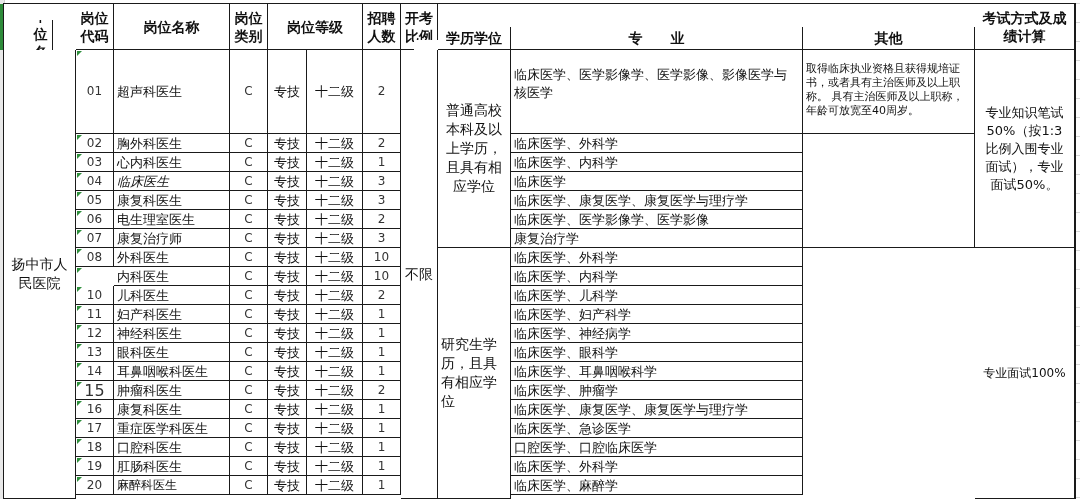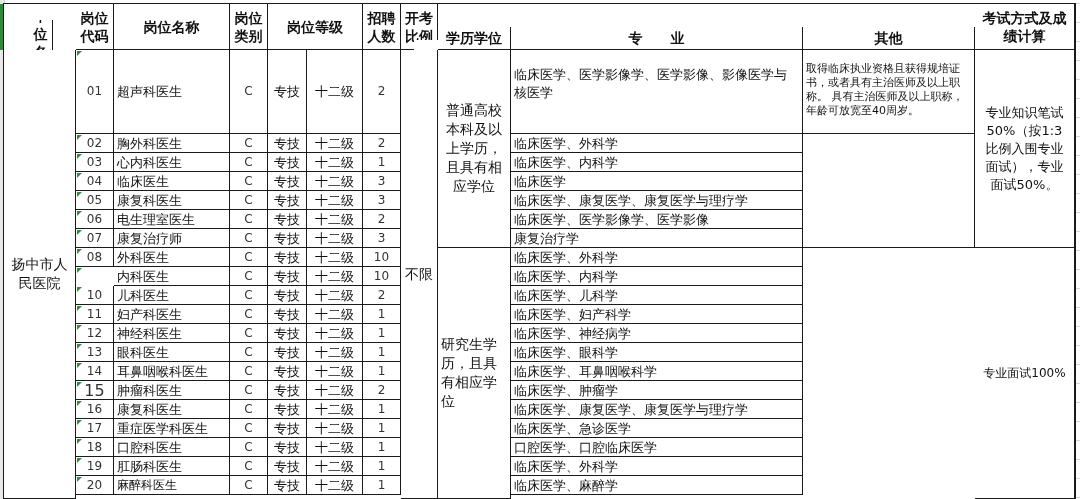--- a/index.html
+++ b/index.html
@@ -113,21 +113,21 @@
         <div class="c l" style="left:110px;top:149px;width:116px;height:19px;font-size:13px;">心内科医生</div>
         <div class="c " style="left:226px;top:149px;width:38px;height:19px;font-size:12px;color:#333;">C</div>
         <div class="c " style="left:264px;top:149px;width:39px;height:19px;">专技</div>
         <div class="c " style="left:303px;top:149px;width:56px;height:19px;">十二级</div>
         <div class="c " style="left:359px;top:149px;width:38px;height:19px;font-size:12px;color:#333;">1</div>
         <div class="c l" style="left:507px;top:149px;width:292px;height:19px;font-size:13px;">临床医学、内科学</div>
         <div class="tri" style="left:73px;top:150px;"></div>
       </div>
       <div>
         <div class="c " style="left:72px;top:168px;width:38px;height:19px;font-size:12px;color:#333;">04</div>
-        <div class="c l" style="left:110px;top:168px;width:116px;height:19px;font-size:13px;">临床医生</div>
+        <div class="c l" style="left:110px;top:168px;width:116px;height:19px;font-size:13px;font-style:italic;">临床医生</div>
         <div class="c " style="left:226px;top:168px;width:38px;height:19px;font-size:12px;color:#333;">C</div>
         <div class="c " style="left:264px;top:168px;width:39px;height:19px;">专技</div>
         <div class="c " style="left:303px;top:168px;width:56px;height:19px;">十二级</div>
         <div class="c " style="left:359px;top:168px;width:38px;height:19px;font-size:12px;color:#333;">3</div>
         <div class="c l" style="left:507px;top:168px;width:292px;height:19px;font-size:13px;">临床医学</div>
         <div class="tri" style="left:73px;top:169px;"></div>
       </div>
       <div>
         <div class="c " style="left:72px;top:187px;width:38px;height:19px;font-size:12px;color:#333;">05</div>
         <div class="c l" style="left:110px;top:187px;width:116px;height:19px;font-size:13px;">康复科医生</div>

